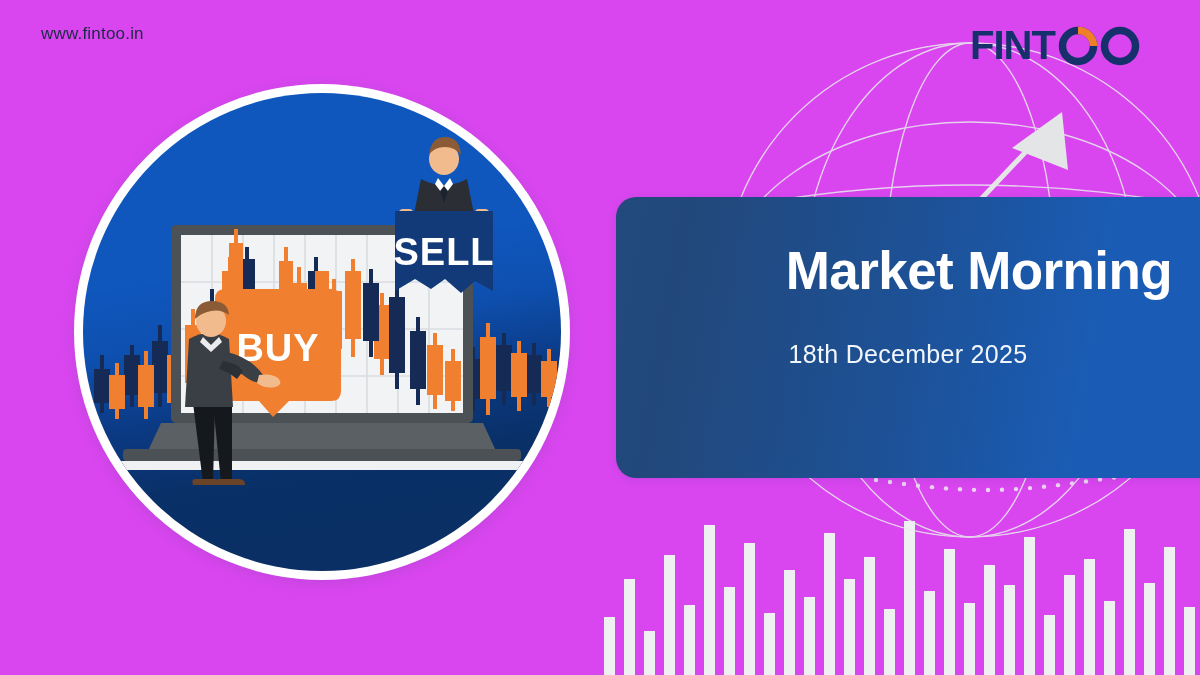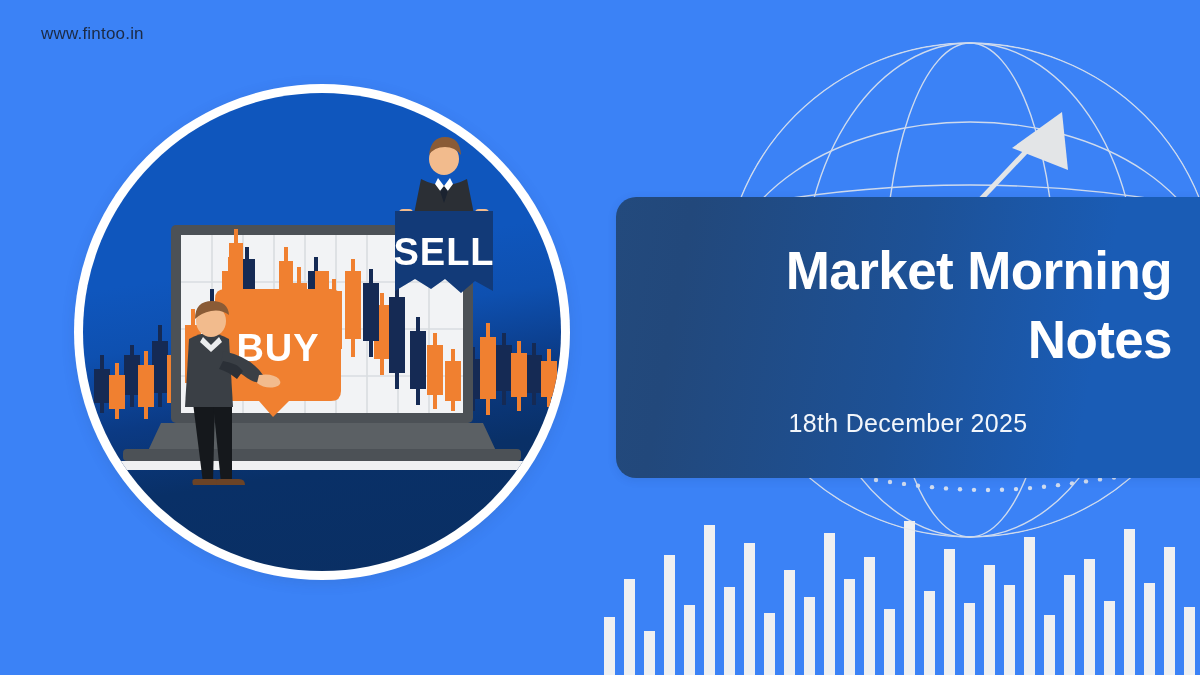--- a/index.html
+++ b/index.html
@@ -6,21 +6,21 @@
   * { margin:0; padding:0; box-sizing:border-box; }
   html, body {
     width:1200px; height:675px;
     font-family:"Liberation Sans", sans-serif;
     overflow:hidden;
     background:#ffffff;
   }
   .banner {
     position:relative;
     width:1200px; height:675px;
-    background:#3b82f6;
+    background:#d946ef;
     overflow:hidden;
   }
 
   
   .bg-layer { position:absolute; inset:0; pointer-events:none; }
   .bg-bars { position:absolute; left:600px; bottom:0; width:600px; height:260px; opacity:1; }
   .bg-globe { position:absolute; right:-40px; top:10px; width:520px; height:560px; opacity:.85; }
   .bg-arrow { position:absolute; right:100px; top:60px; width:300px; height:330px; }
 
   
@@ -527,20 +527,32 @@
     </svg>
 
     <svg class="bg-arrow" viewBox="0 0 300 330">
       <path d="M12 318 L252 64" stroke="#e3e5e7" stroke-width="5" fill="none"></path>
       <path d="M262 52 L268 110 L212 88 Z" fill="#e3e5e7"></path>
     </svg>
   </div>
 
   <div class="site-url">www.fintoo.in</div>
 
+  <div class="logo">
+    <svg width="186" height="46" viewBox="0 0 186 46">
+      <g fill="#16306b" font-family="Liberation Sans, sans-serif" font-size="40" font-weight="bold" letter-spacing="-1">
+        <text x="0" y="35">FINT</text>
+      </g>
+
+      <circle cx="108" cy="22" r="15.5" fill="none" stroke="#16306b" stroke-width="7.5"></circle>
+      <path d="M108 6.5 A15.5 15.5 0 0 1 123.5 22" fill="none" stroke="#f07f2a" stroke-width="7.5" stroke-linecap="butt"></path>
+
+      <circle cx="150" cy="22" r="15.5" fill="none" stroke="#16306b" stroke-width="7.5"></circle>
+    </svg>
+  </div>
 
   <div class="illus-wrap">
     <div class="illus-ring"></div>
     <div class="illus-circle">
       <svg width="478" height="478" viewBox="0 0 478 478">
 
         <g>
 
           <g fill="#152a54">
             <rect x="17" y="262" width="4" height="58"></rect>
@@ -705,18 +717,17 @@
           <path d="M120 244 l8 8 l8 -8 l3 5 l-11 10 l-11 -10 z" fill="#ffffff" opacity=".9"></path>
         </g>
 
       </svg>
     </div>
   </div>
 
   <div class="title-panel">
     <div class="title-block">
       <div class="title-line">Market Morning</div>
-      <div class="title-line">Notes</div>
     </div>
     <div class="title-date">18th December 2025</div>
   </div>
 
 </div>
 
 </body></html>

